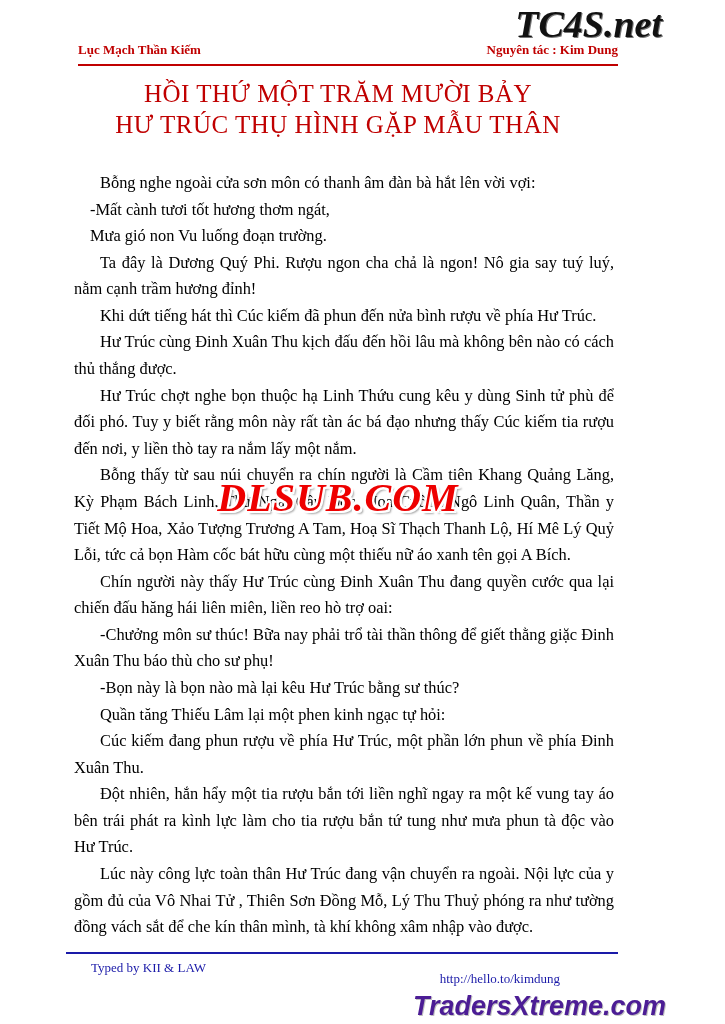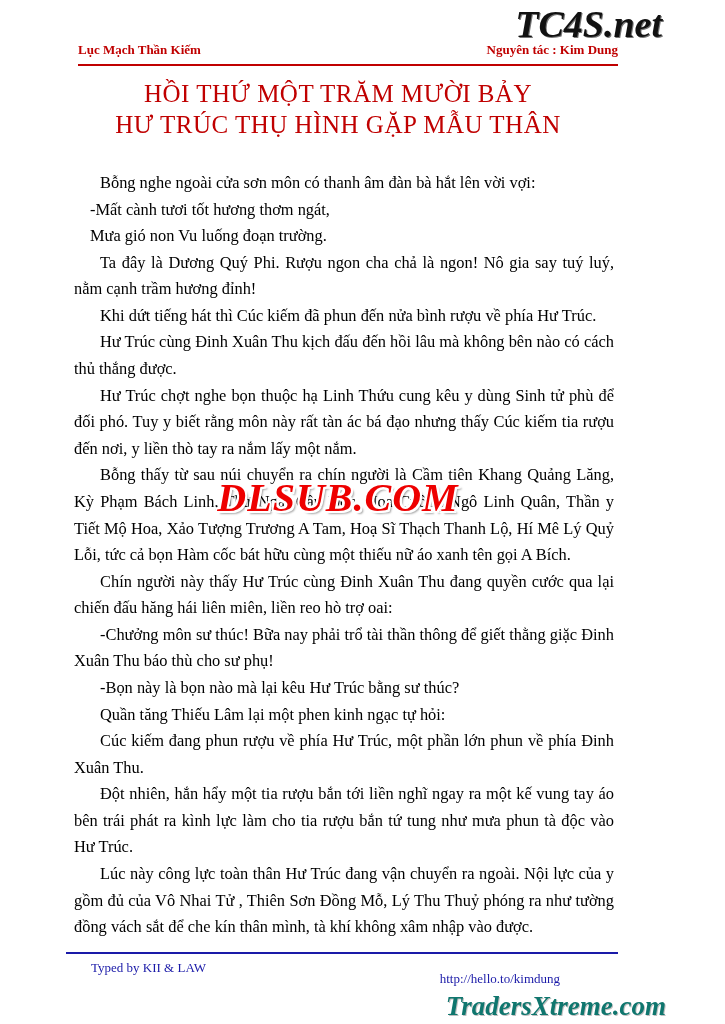--- a/index.html
+++ b/index.html
@@ -171,25 +171,25 @@
     font-size: 13px;
     color: #1a1aa8;
     font-family: "Liberation Serif", serif;
   }
 
   
   .wm-bottom {
     position: absolute;
     right: 10px;
     bottom: 2px;
-    font-family: Liberation Serif, serif;
+    font-family: Liberation Sans, sans-serif;
     font-size: 27px;
     font-weight: bold;
     font-style: italic;
-    color: #0f766e;
+    color: #4c1d95;
     text-shadow: 1px 1px 0 rgba(0,0,0,0.25);
   }
 </style>
 </head>
 <body>
 
 <div class="page">
 
   <div class="wm-top">TC4S.net</div>
 

